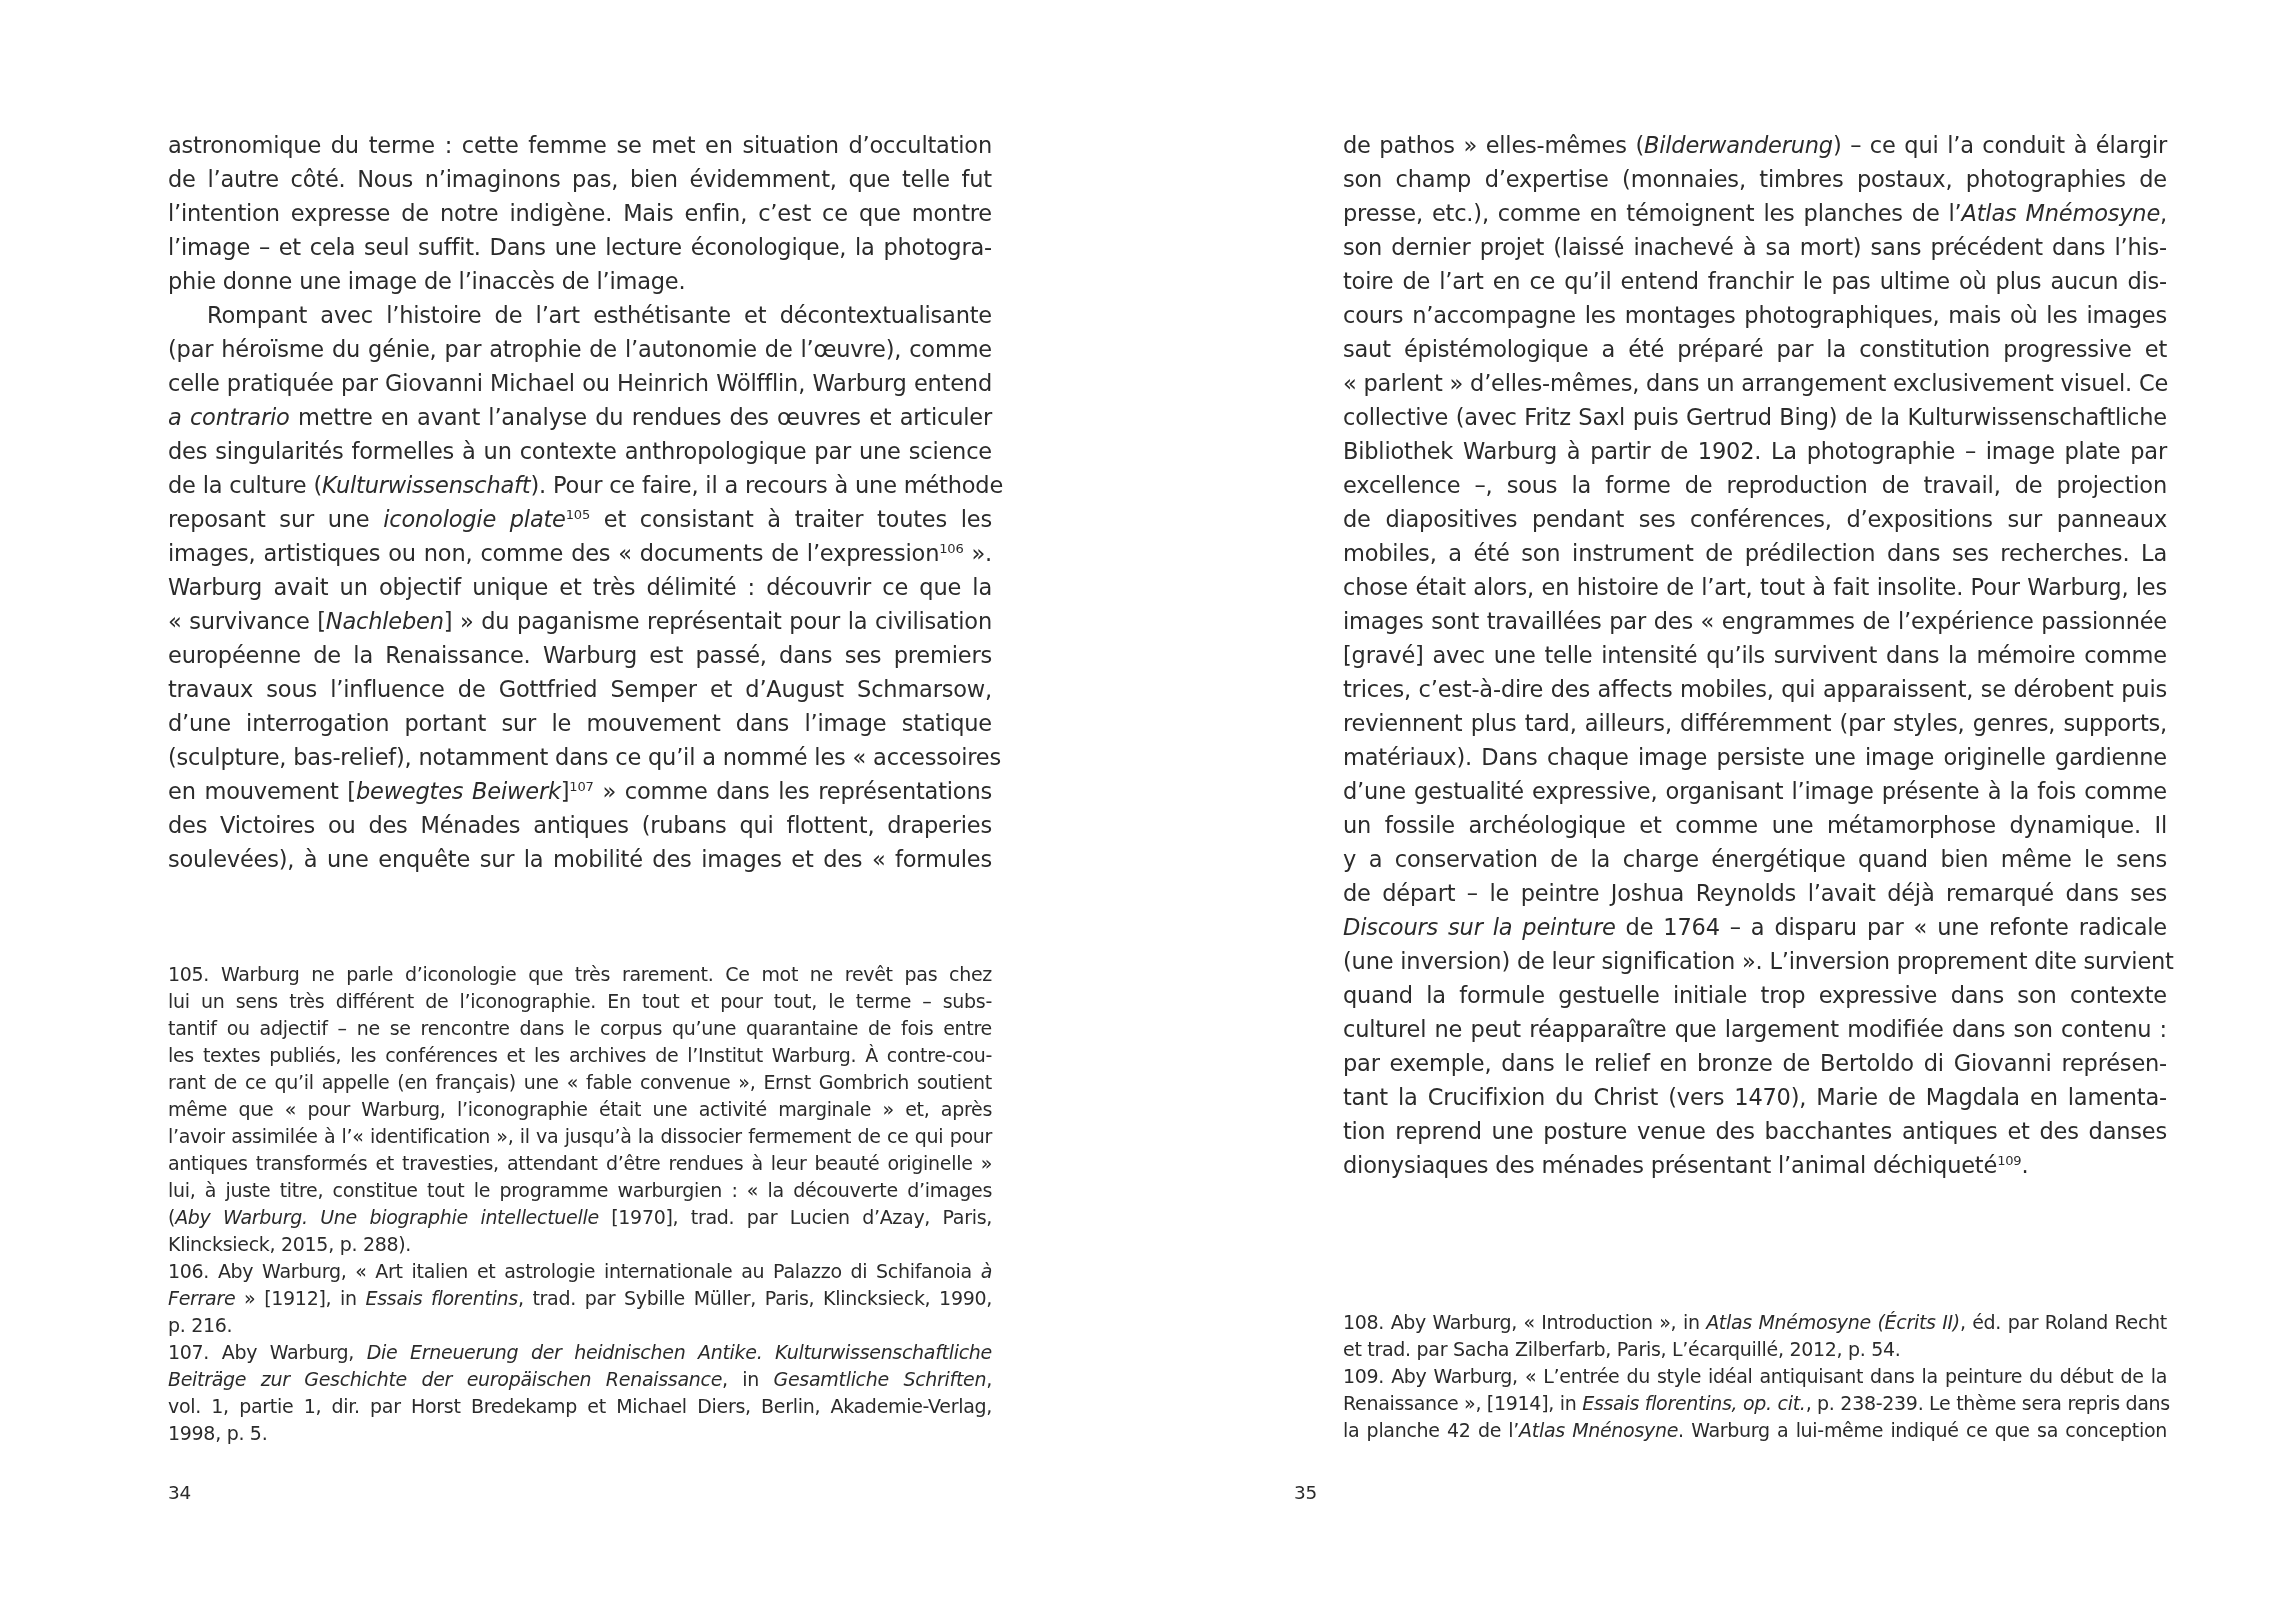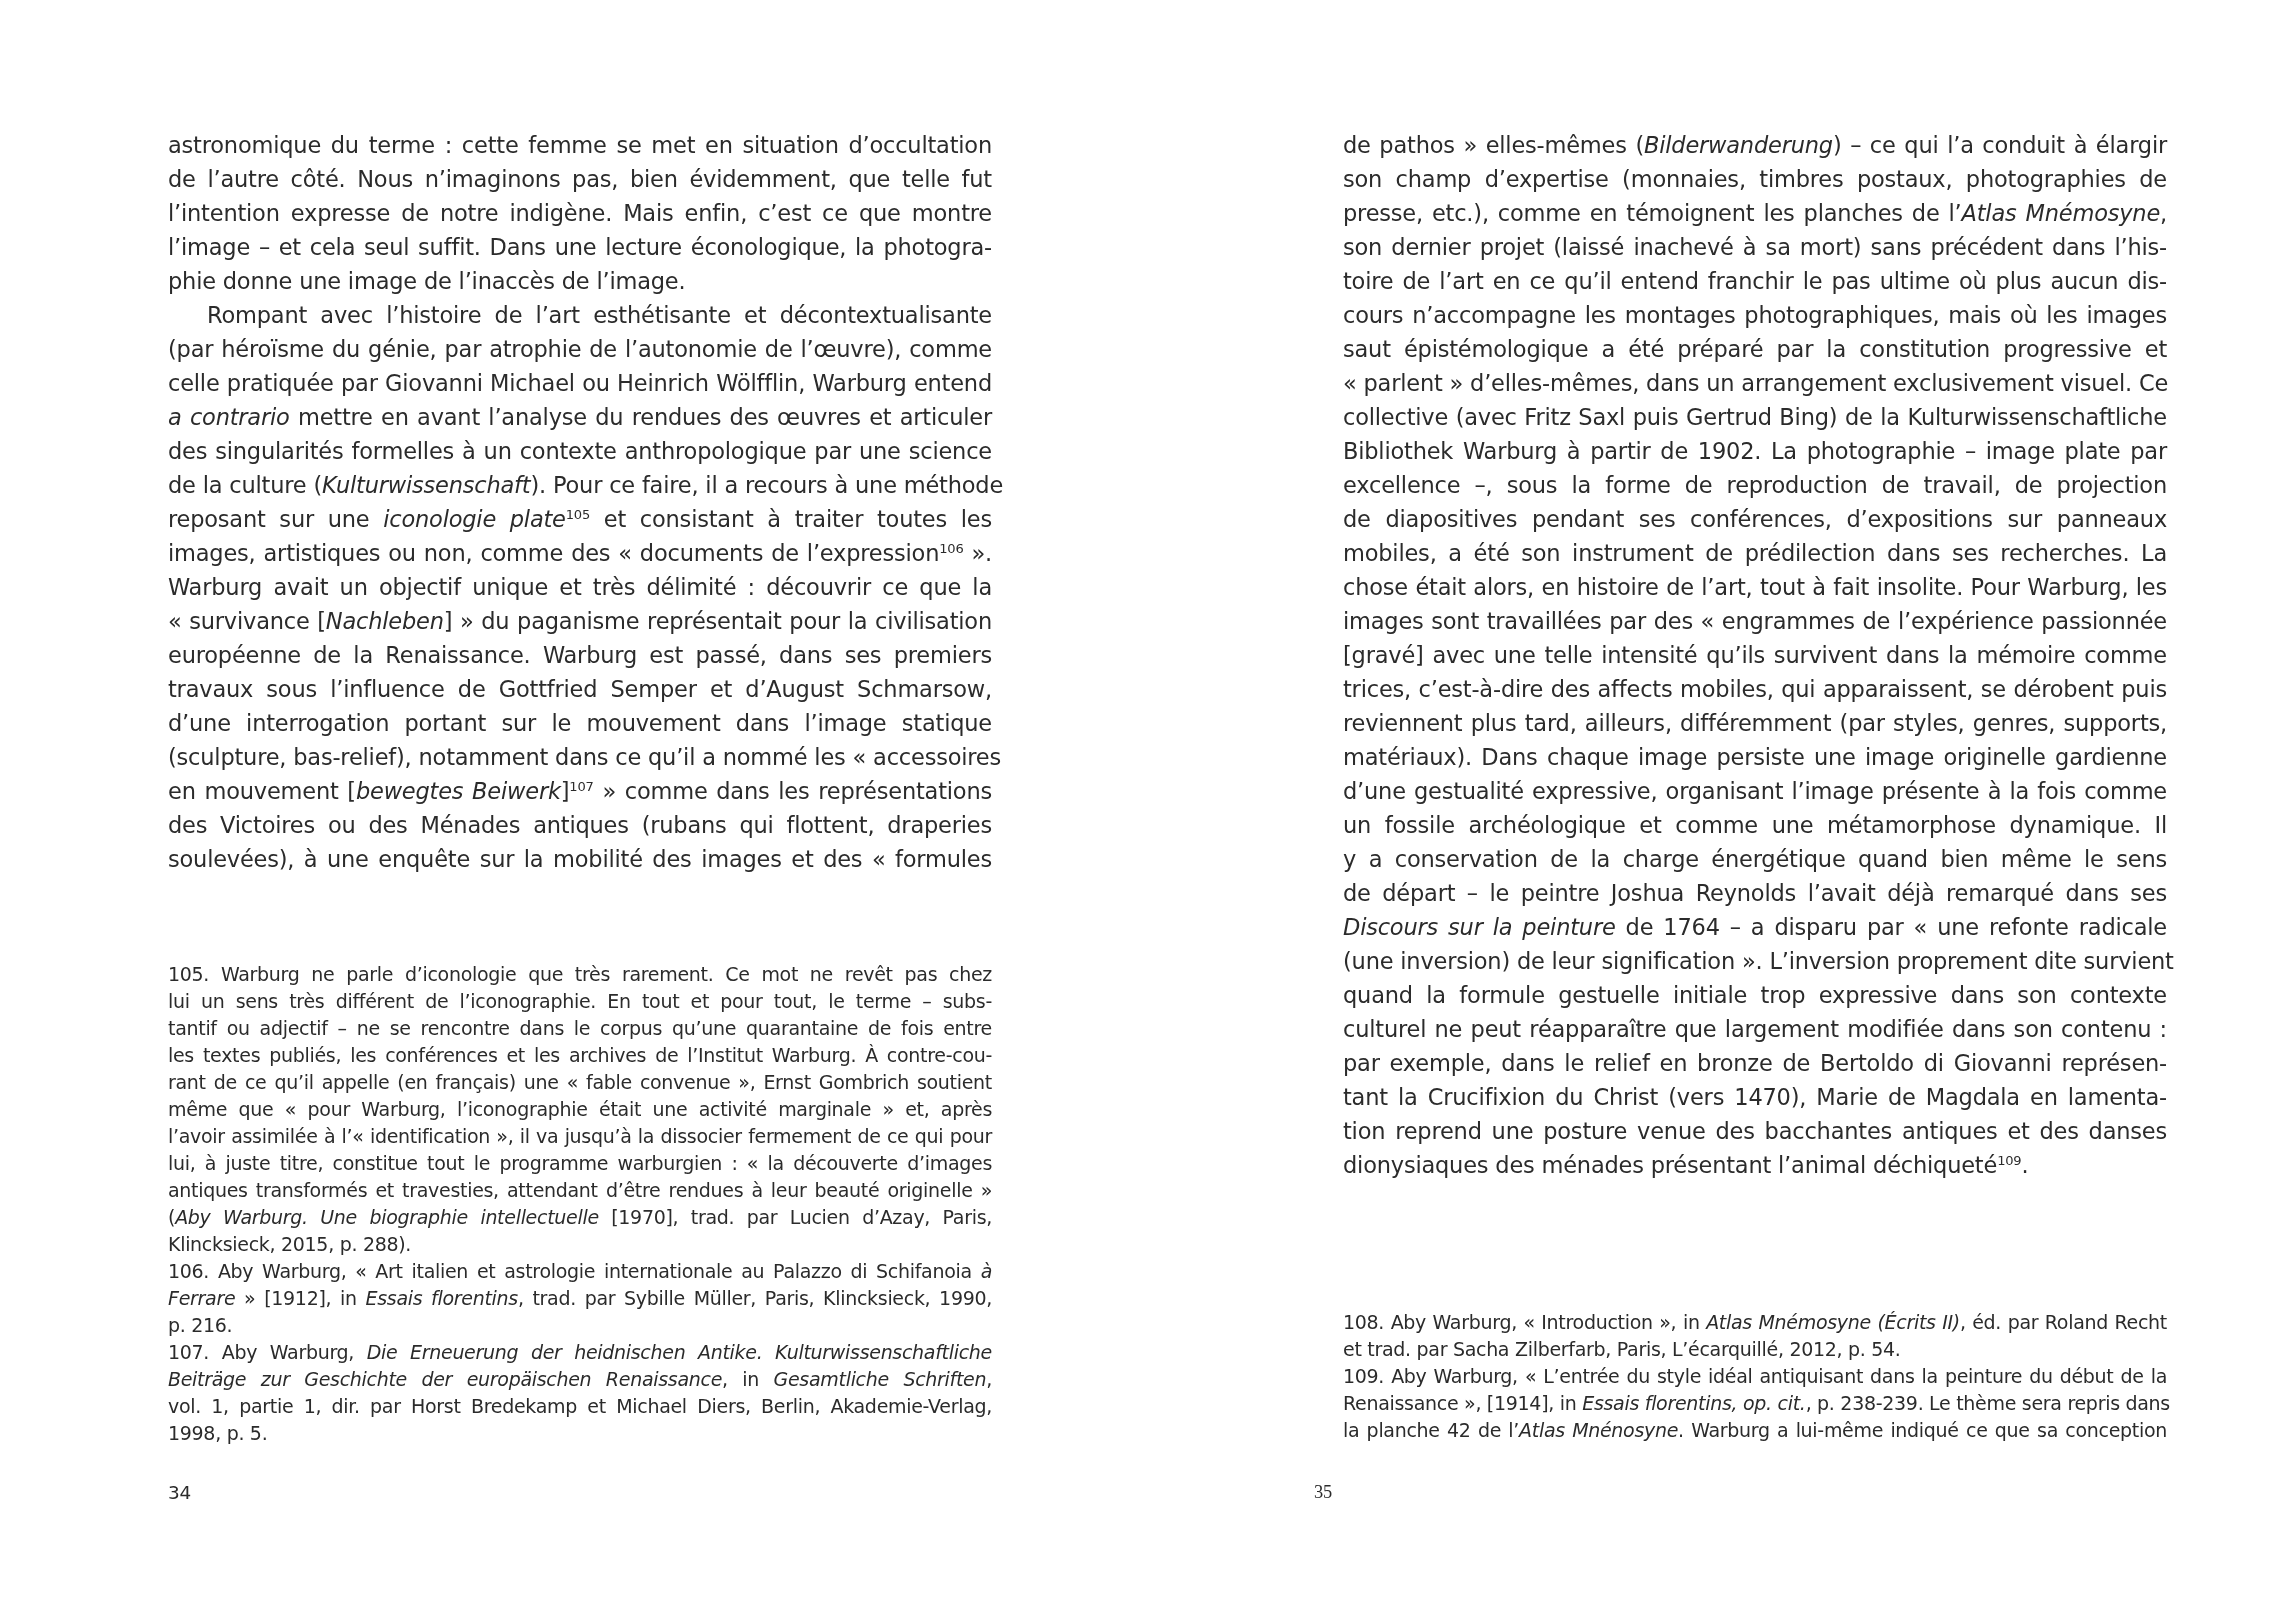--- a/index.html
+++ b/index.html
@@ -19,21 +19,21 @@
   .body-text .line.indent { padding-left: 39px; box-sizing: border-box; }
   .notes { }
   .page.left .notes { top: 961px; }
   .page.right .notes { top: 1309px; }
   .notes .line { font-size: 19px; height: 27px; line-height: 27px; letter-spacing: -0.3px; }
   .notes .line.last { text-align-last: left; }
   i { font-style: italic; }
   sup { font-size: 0.58em; vertical-align: 0.62em; line-height: 0; }
   .folio { position: absolute; top: 1482px; font-size: 18.4px; letter-spacing: -0.3px; }
   .page.left .folio { left: 168px; }
-  .page.right .folio { left: 168px; font-family: Liberation Serif, serif; }
+  .page.right .folio { left: 148px; }
 </style>
 </head>
 <body>
 
 <div class="page left">
   <div class="col body-text">
       <span class="line"><span>astronomique du terme : cette femme se met en situation d’occultation</span></span>
       <span class="line"><span>de l’autre côté. Nous n’imaginons pas, bien évidemment, que telle fut</span></span>
       <span class="line"><span>l’intention expresse de notre indigène. Mais enfin, c’est ce que montre</span></span>
       <span class="line"><span>l’image – et cela seul suffit. Dans une lecture éconologique, la photogra-</span></span>
@@ -57,22 +57,22 @@
       <span class="line"><span>soulevées), à une enquête sur la mobilité des images et des « formules</span></span>
     </div>
   <div class="col notes">
       <span class="line"><span>105. Warburg ne parle d’iconologie que très rarement. Ce mot ne revêt pas chez</span></span>
       <span class="line"><span>lui un sens très différent de l’iconographie. En tout et pour tout, le terme – subs-</span></span>
       <span class="line"><span>tantif ou adjectif – ne se rencontre dans le corpus qu’une quarantaine de fois entre</span></span>
       <span class="line"><span>les textes publiés, les conférences et les archives de l’Institut Warburg. À contre-cou-</span></span>
       <span class="line"><span>rant de ce qu’il appelle (en français) une « fable convenue », Ernst Gombrich soutient</span></span>
       <span class="line"><span>même que « pour Warburg, l’iconographie était une activité marginale » et, après</span></span>
       <span class="line"><span>l’avoir assimilée à l’« identification », il va jusqu’à la dissocier fermement de ce qui pour</span></span>
+      <span class="line"><span>antiques transformés et travesties, attendant d’être rendues à leur beauté originelle »</span></span>
       <span class="line"><span>lui, à juste titre, constitue tout le programme warburgien : « la découverte d’images</span></span>
-      <span class="line"><span>antiques transformés et travesties, attendant d’être rendues à leur beauté originelle »</span></span>
       <span class="line"><span>(</span><i>Aby Warburg. Une biographie intellectuelle</i><span> [1970], trad. par Lucien d’Azay, Paris,</span></span>
       <span class="line last"><span>Klincksieck, 2015, p. 288).</span></span>
       <span class="line"><span>106. Aby Warburg, « Art italien et astrologie internationale au Palazzo di Schifanoia </span><i>à</i></span>
       <span class="line"><i>Ferrare</i><span> » [1912], in </span><i>Essais florentins</i><span>, trad. par Sybille Müller, Paris, Klincksieck, 1990,</span></span>
       <span class="line last"><span>p. 216.</span></span>
       <span class="line"><span>107. Aby Warburg, </span><i>Die Erneuerung der heidnischen Antike. Kulturwissenschaftliche</i></span>
       <span class="line"><i>Beiträge zur Geschichte der europäischen Renaissance</i><span>, in </span><i>Gesamtliche Schriften</i><span>,</span></span>
       <span class="line"><span>vol. 1, partie 1, dir. par Horst Bredekamp et Michael Diers, Berlin, Akademie-Verlag,</span></span>
       <span class="line last"><span>1998, p. 5.</span></span>
     </div>

